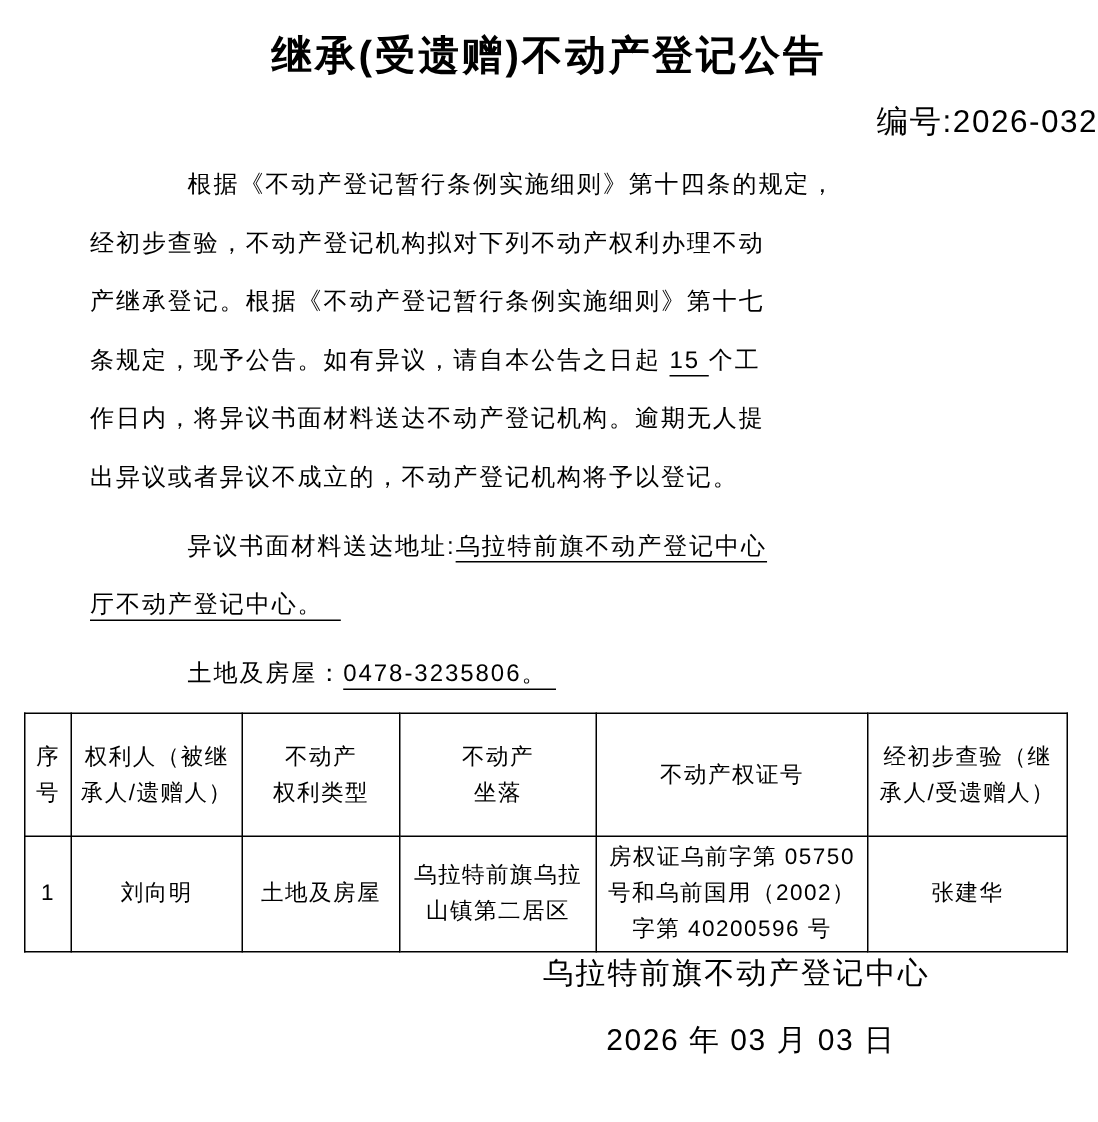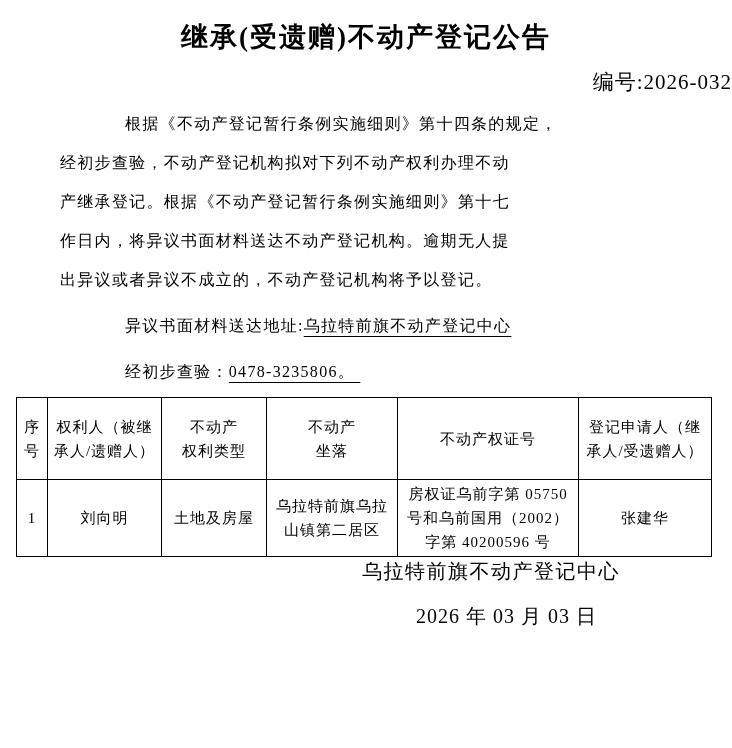--- a/index.html
+++ b/index.html
@@ -2,21 +2,21 @@
 <html><head>
 <meta charset="utf-8">
 <style>
   html, body { margin: 0; padding: 0; background: #ffffff; }
   .page {
     position: relative;
     width: 732px;
     height: 748px;
     background: #ffffff;
     color: #000000;
-    font-family: Liberation Serif, serif;
+    font-family: Liberation Sans, sans-serif;
     overflow: hidden;
     box-sizing: border-box;
   }
   .title {
     padding-top: 20px;
     text-align: center;
     font-size: 27px;
     font-weight: 700;
     letter-spacing: 2px;
     line-height: 34px;
@@ -90,28 +90,30 @@
 
   <div class="title">继承(受遗赠)不动产登记公告</div>
 
   <div class="doc-number">编号:2026-032</div>
 
   <div class="notice-body">
       <div class="para">
         <div class="body-line indent"><span>根据《不动产登记暂行条例实施细则》第十四条的规定，</span></div>
         <div class="body-line"><span>经初步查验，不动产登记机构拟对下列不动产权利办理不动</span></div>
         <div class="body-line"><span>产继承登记。根据《不动产登记暂行条例实施细则》第十七</span></div>
+        <div class="body-line"><span>条规定，现予公告。如有异议，请自本公告之日起 </span><span class="u">15 </span><span>个工</span></div>
         <div class="body-line"><span>作日内，将异议书面材料送达不动产登记机构。逾期无人提</span></div>
         <div class="body-line"><span>出异议或者异议不成立的，不动产登记机构将予以登记。</span></div>
       </div>
       <div class="para">
         <div class="body-line indent"><span>异议书面材料送达地址:</span><span class="u">乌拉特前旗不动产登记中心</span></div>
+        <div class="body-line"><span class="u">厅不动产登记中心。  </span></div>
       </div>
       <div class="para">
-        <div class="body-line indent"><span>经初步查验：</span><span class="u">0478-3235806。 </span></div>
+        <div class="body-line indent"><span>土地及房屋：</span><span class="u">0478-3235806。 </span></div>
       </div>
     </div>
 
   <table class="notice-table">
     <colgroup>
       <col class="c1">
         <col class="c2">
         <col class="c3">
         <col class="c4">
         <col class="c5">
@@ -121,21 +123,21 @@
       <tr class="header-row">
         <th>序
 号</th>
         <th>权利人（被继
 承人/遗赠人）</th>
         <th>不动产
 权利类型</th>
         <th>不动产
 坐落</th>
         <th>不动产权证号</th>
-        <th>登记申请人（继
+        <th>经初步查验（继
 承人/受遗赠人）</th>
       </tr>
       <tr class="data-row">
         <td>1</td>
         <td>刘向明</td>
         <td>土地及房屋</td>
         <td>乌拉特前旗乌拉
 山镇第二居区</td>
         <td>房权证乌前字第 05750
 号和乌前国用（2002）

